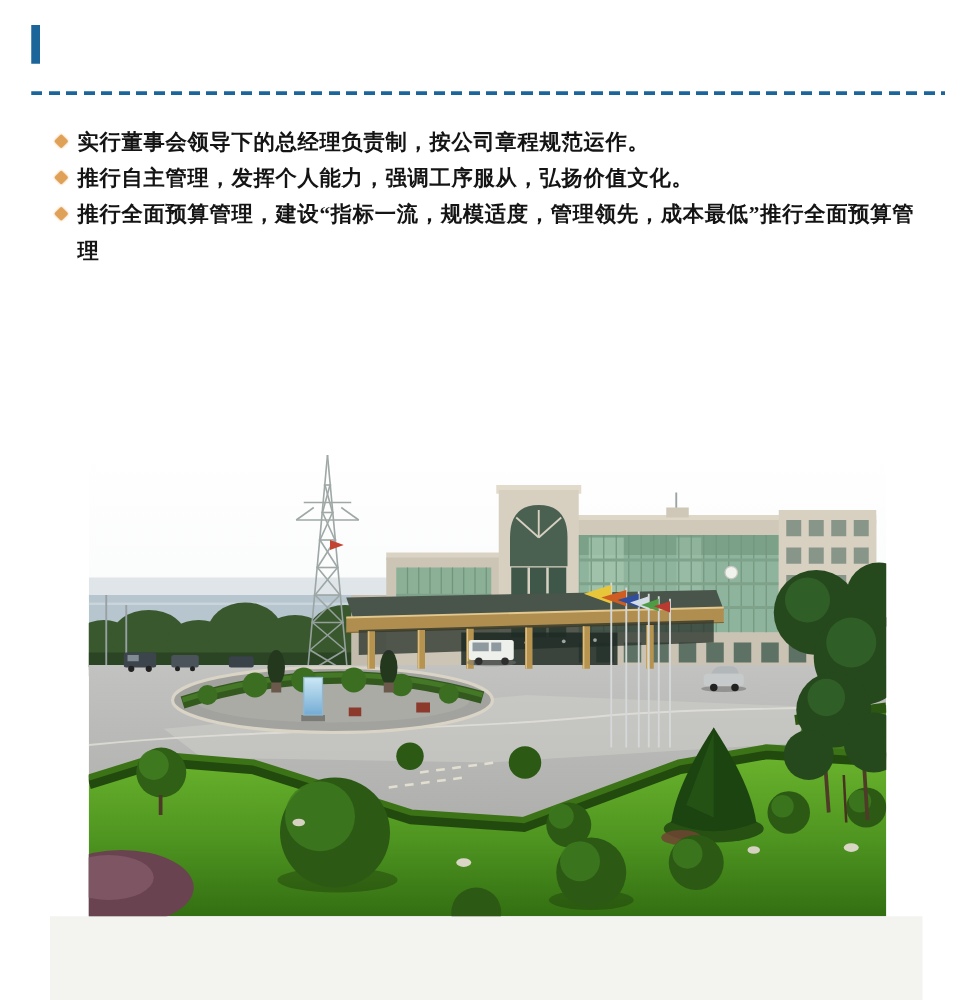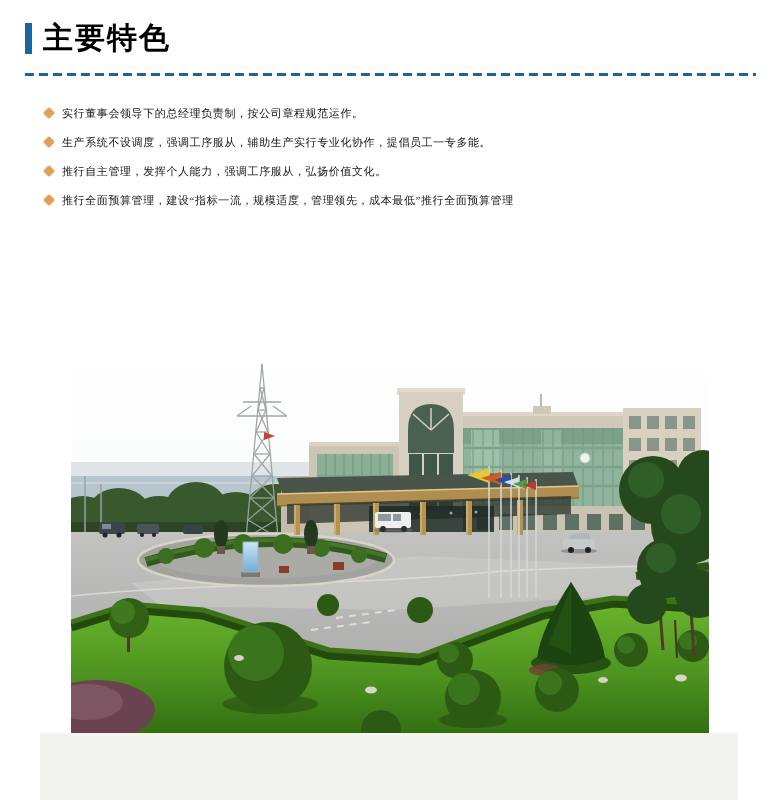--- a/index.html
+++ b/index.html
@@ -14,45 +14,40 @@
     position:absolute;top:73px;left:25px;width:731px;height:3px;
     background:repeating-linear-gradient(90deg,#1b659a 0 9px,transparent 9px 14px);
   }
   .features{position:absolute;top:99px;left:45px;width:702px;list-style:none;margin:0;padding:0;}
   .features li{display:flex;align-items:flex-start;}
   .bullet{
     flex:none;width:8px;height:8px;background:#dfa058;border-radius:1px;
     transform:rotate(45deg);margin:10px 9px 0 0;box-shadow:0 0 2px #e8b070;
   }
   .feature-text{
-    font-size:11px;line-height:29px;font-weight:normal;color:#141414;
+    font-size:17px;line-height:29px;font-weight:bold;color:#141414;
     letter-spacing:0.6px;max-width:682px;
   }
   .photo{position:absolute;top:358px;left:71px;width:638px;height:375px;}
   .photo svg{display:block;}
   .footer-strip{position:absolute;top:733px;left:40px;width:698px;height:67px;background:#f3f3ef;}
 </style>
 </head>
 <body>
 
 <div class="header">
   <div class="accent-bar"></div>
-  <div class="page-title">主要特色</div>
 </div>
 
 <div class="divider"></div>
 
 <ul class="features">
   <li>
     <span class="bullet"></span>
     <span class="feature-text">实行董事会领导下的总经理负责制，按公司章程规范运作。</span>
-  </li>
-  <li>
-    <span class="bullet"></span>
-    <span class="feature-text">生产系统不设调度，强调工序服从，辅助生产实行专业化协作，提倡员工一专多能。</span>
   </li>
   <li>
     <span class="bullet"></span>
     <span class="feature-text">推行自主管理，发挥个人能力，强调工序服从，弘扬价值文化。</span>
   </li>
   <li>
     <span class="bullet"></span>
     <span class="feature-text">推行全面预算管理，建设“指标一流，规模适度，管理领先，成本最低”推行全面预算管理</span>
   </li>
 </ul>

